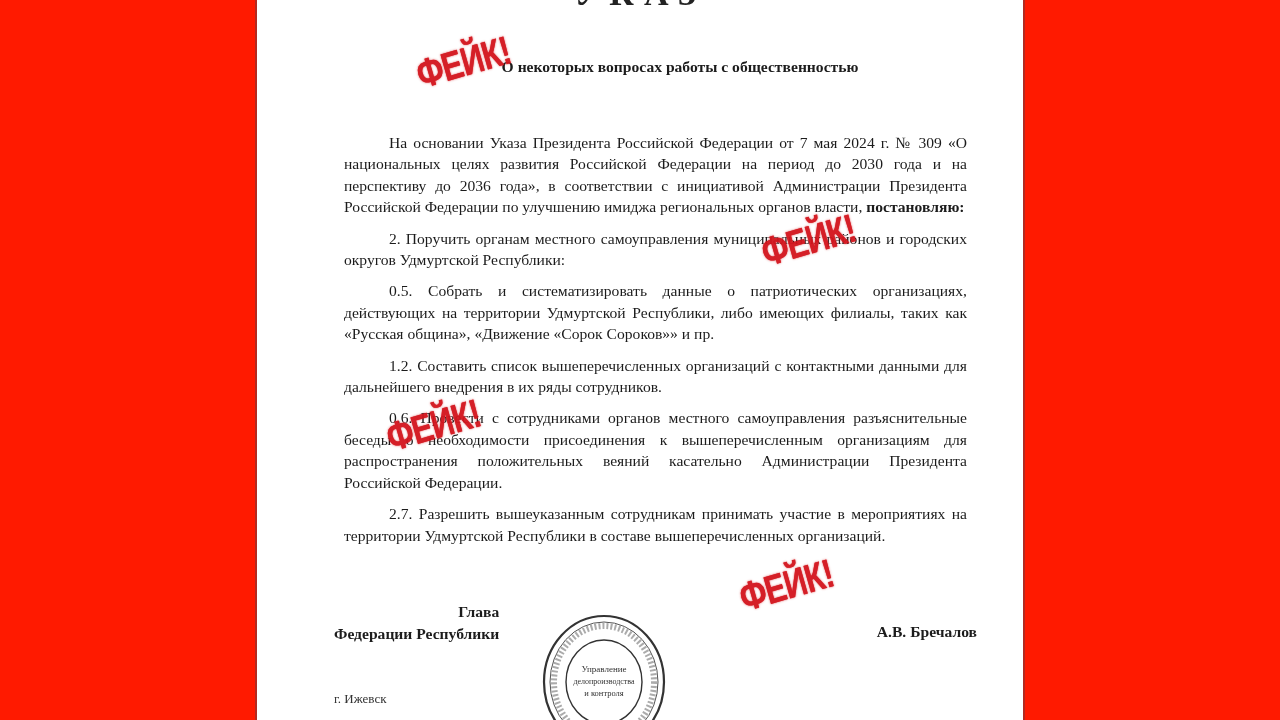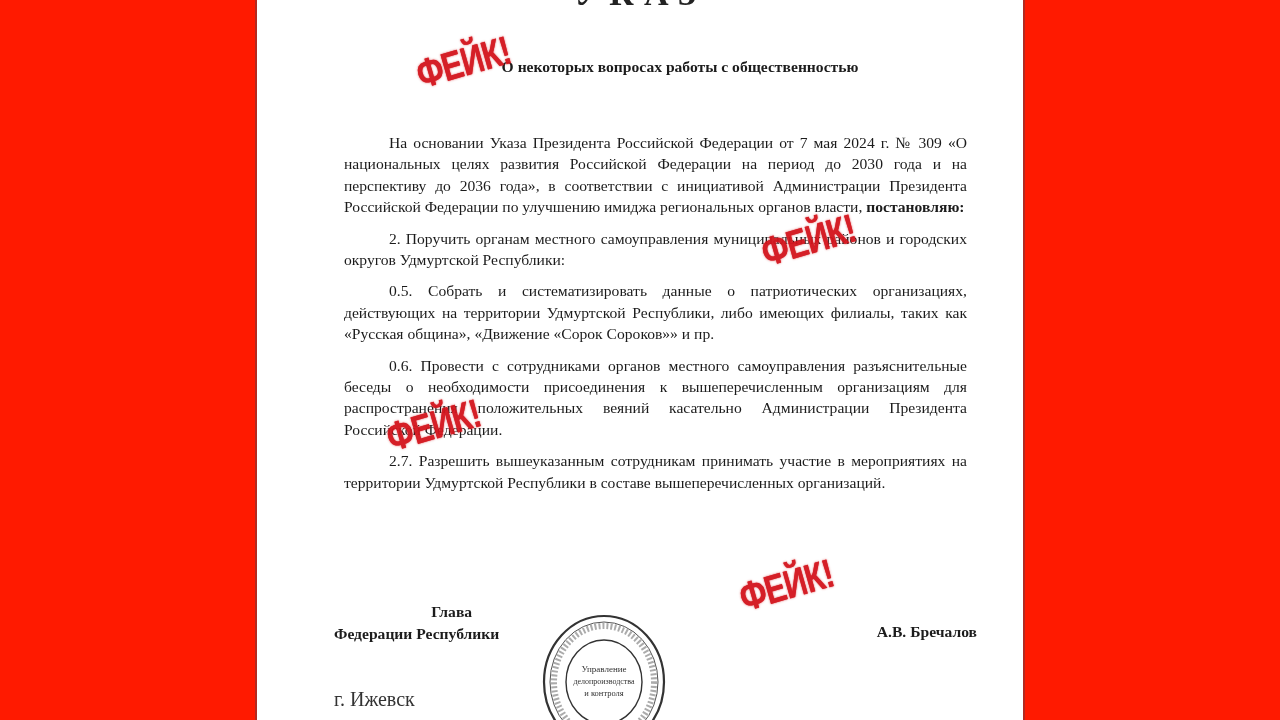--- a/index.html
+++ b/index.html
@@ -56,29 +56,29 @@
       left: 77px; right: 46px;
       font-weight: bold;
       font-size: 15.6px;
     }
     .sig-left {
       position: absolute;
       left: 0; top: 0;
       text-align: center;
       line-height: 22px;
     }
-    .sig-left .l1 { display: block; padding-left: 70px; }
+    .sig-left .l1 { display: block; padding-left: 70px; text-align: right; }
     .sig-right {
       position: absolute;
       right: 0; top: 22px;
     }
     .city {
       position: absolute;
       left: 77px; top: 688px;
-      font-size: 20px;
+      font-size: 13px;
       color: #333;
       line-height: 22px;
     }
     .seal {
       position: absolute;
       left: 283px; top: 612px;
       width: 128px; height: 140px;
     }
     .fake {
       position: absolute;
@@ -100,20 +100,21 @@
 
 <div class="page doc">
 
   <div class="title">УКАЗ</div>
   <div class="subtitle">О некоторых вопросах работы с общественностью</div>
 
   <div class="body">
     <p class="p"><span>На основании Указа Президента Российской Федерации от 7 мая 2024 г. № 309 «О национальных целях развития Российской Федерации на период до 2030 года и на перспективу до 2036 года», в соответствии с инициативой Администрации Президента Российской Федерации по улучшению имиджа региональных органов власти, </span><b>постановляю:</b></p>
     <p class="p">2. Поручить органам местного самоуправления муниципальных районов и городских округов Удмуртской Республики:</p>
     <p class="p">0.5. Собрать и систематизировать данные о патриотических организациях, действующих на территории Удмуртской Республики, либо имеющих филиалы, таких как «Русская община», «Движение «Сорок Сороков»» и пр.</p>
+    <p class="p">1.2. Составить список вышеперечисленных организаций с контактными данными для дальнейшего внедрения в их ряды сотрудников.</p>
     <p class="p">0.6. Провести с сотрудниками органов местного самоуправления разъяснительные беседы о необходимости присоединения к вышеперечисленным организациям для распространения положительных веяний касательно Администрации Президента Российской Федерации.</p>
     <p class="p">2.7. Разрешить вышеуказанным сотрудникам принимать участие в мероприятиях на территории Удмуртской Республики в составе вышеперечисленных организаций.</p>
   </div>
 
   <div class="signature">
     <div class="sig-left">
       <span class="l1">Глава</span>
       <span>Федерации Республики</span>
     </div>
     <div class="sig-right">А.В. Бречалов</div>

